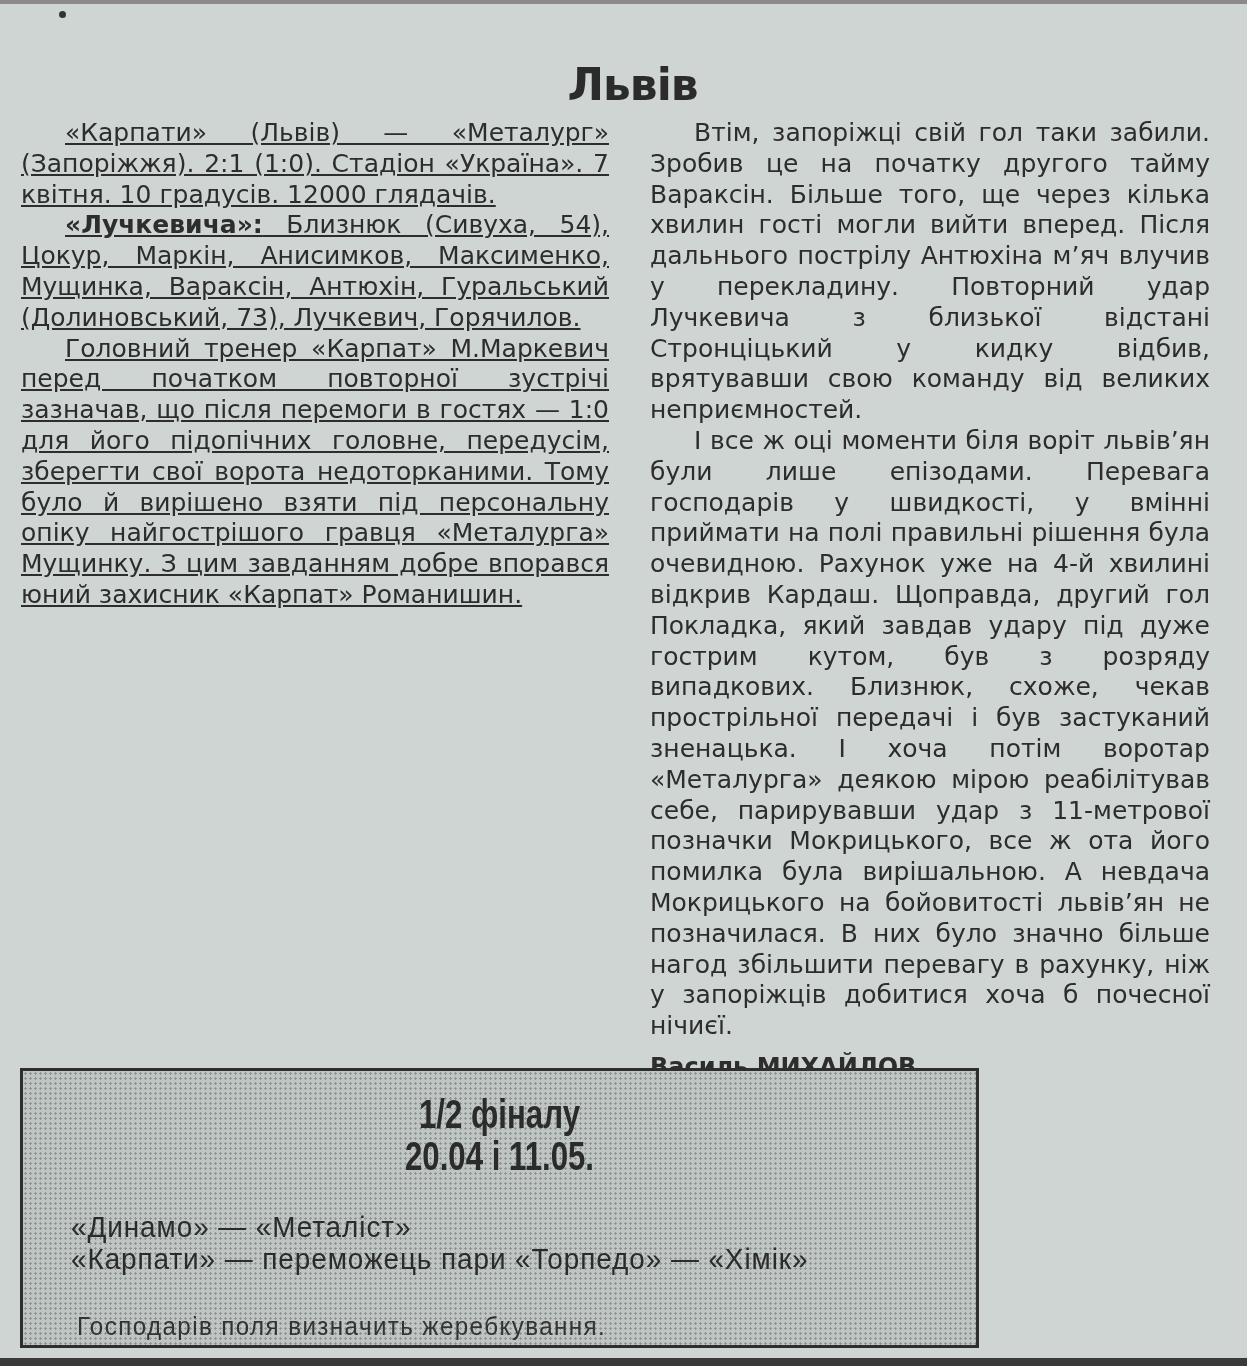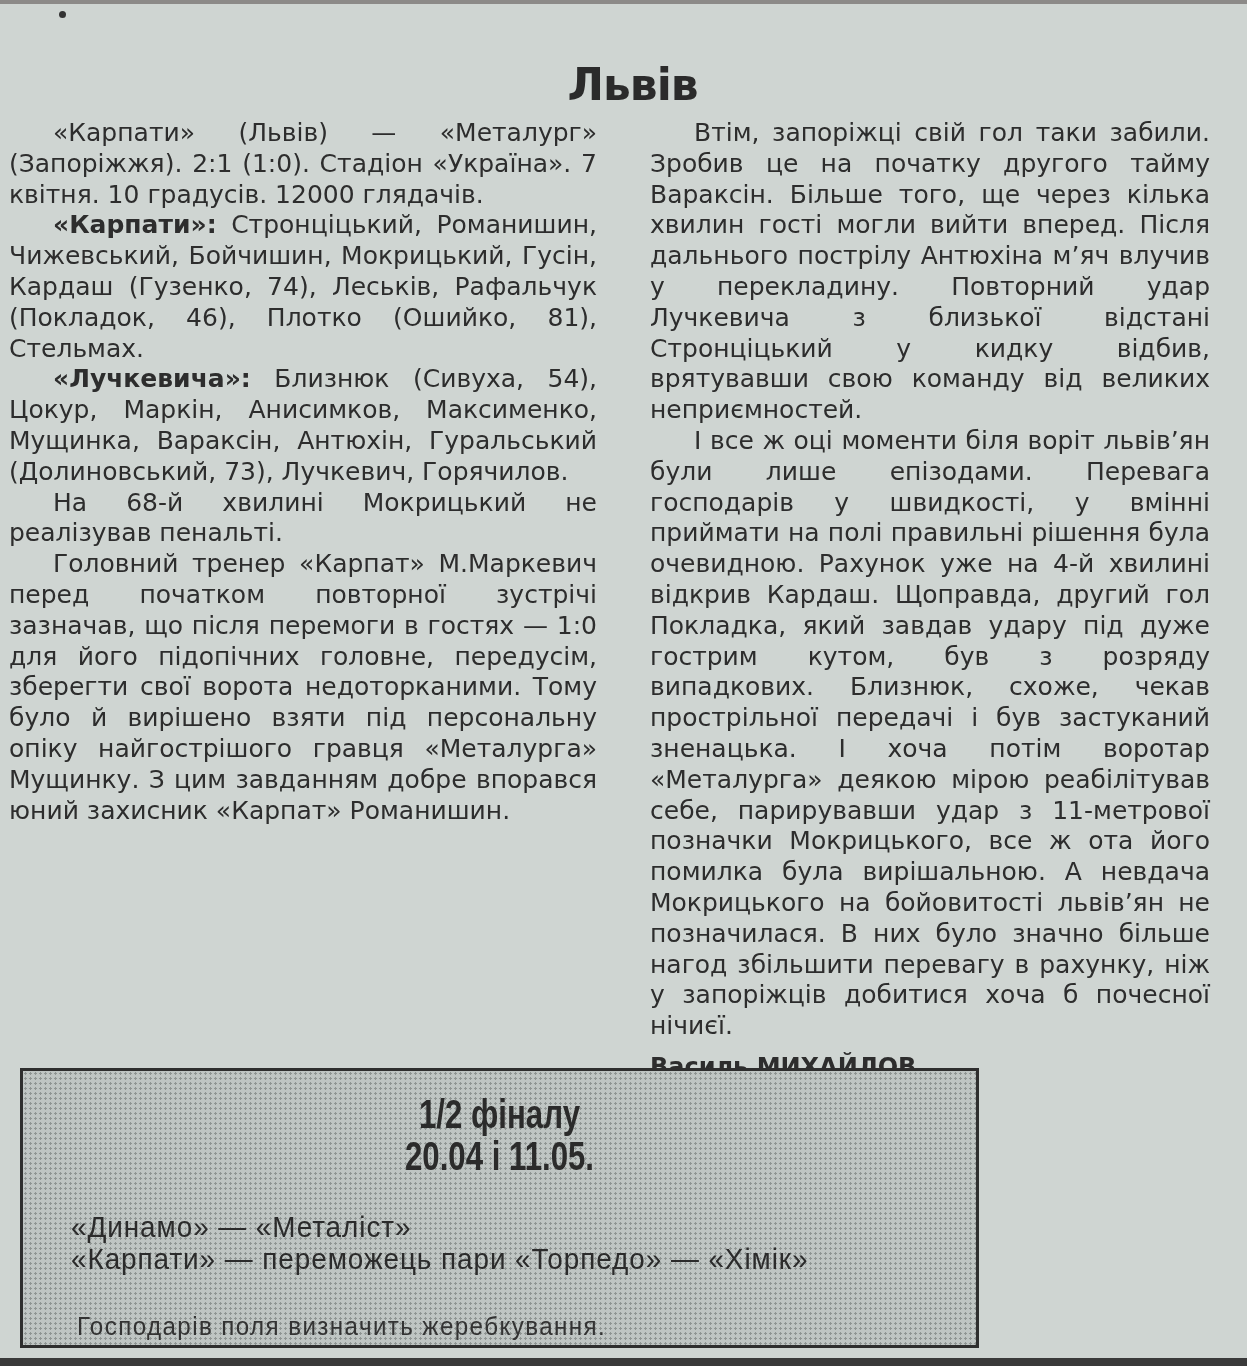--- a/index.html
+++ b/index.html
@@ -49,22 +49,23 @@
     }
     .col {
       position: absolute;
       top: 118px;
       font-size: 25px;
       line-height: 30.8px;
       text-align: justify;
       color: #2d2d2d;
     }
     .col-left {
-      left: 9px;
+      left: 21px;
       width: 588px;
+      text-decoration: underline;
     }
     .col-right {
       left: 650px;
       width: 560px;
     }
     .col p {
       margin: 0;
       text-indent: 44px;
       text-align-last: left;
     }
@@ -136,23 +137,21 @@
 <body>
 
 <div class="page">
   <div class="top-edge"></div>
   <div class="bullet-dot"></div>
 
   <h1 class="headline">Львів</h1>
 
   <div class="col col-left">
     <p>«Карпати» (Львів) — «Металург» (Запоріжжя). 2:1 (1:0). Стадіон «Україна». 7 квітня. 10 градусів. 12000 глядачів.</p>
-    <p><b>«Карпати»:</b><span> Стронціцький, Романишин, Чижевський, Бойчишин, Мокрицький, Гусін, Кардаш (Гузенко, 74), Леськів, Рафальчук (Покладок, 46), Плотко (Ошийко, 81), Стельмах.</span></p>
     <p><b>«Лучкевича»:</b><span> Близнюк (Сивуха, 54), Цокур, Маркін, Анисимков, Максименко, Мущинка, Вараксін, Антюхін, Гуральський (Долиновський, 73), Лучкевич, Горячилов.</span></p>
-    <p>На 68-й хвилині Мокрицький не реалізував пенальті.</p>
     <p>Головний тренер «Карпат» М.Маркевич перед початком повторної зустрічі зазначав, що після перемоги в гостях — 1:0 для його підопічних головне, передусім, зберегти свої ворота недоторканими. Тому було й вирішено взяти під персональну опіку найгострішого гравця «Металурга» Мущинку. З цим завданням добре впорався юний захисник «Карпат» Романишин.</p>
   </div>
 
   <div class="col col-right">
     <p>Втім, запоріжці свій гол таки забили. Зробив це на початку другого тайму Вараксін. Більше того, ще через кілька хвилин гості могли вийти вперед. Після дальнього пострілу Антюхіна м’яч влучив у перекладину. Повторний удар Лучкевича з близької відстані Стронціцький у кидку відбив, врятувавши свою команду від великих неприємностей.</p>
     <p>І все ж оці моменти біля воріт львів’ян були лише епізодами. Перевага господарів у швидкості, у вмінні приймати на полі правильні рішення була очевидною. Рахунок уже на 4-й хвилині відкрив Кардаш. Щоправда, другий гол Покладка, який завдав удару під дуже гострим кутом, був з розряду випадкових. Близнюк, схоже, чекав прострільної передачі і був застуканий зненацька. І хоча потім воротар «Металурга» деякою мірою реабілітував себе, парирувавши удар з 11-метрової позначки Мокрицького, все ж ота його помилка була вирішальною. А невдача Мокрицького на бойовитості львів’ян не позначилася. В них було значно більше нагод збільшити перевагу в рахунку, ніж у запоріжців добитися хоча б почесної нічиєї.</p>
     <p class="byline">Василь МИХАЙЛОВ.</p>
   </div>
 
   <div class="box">

